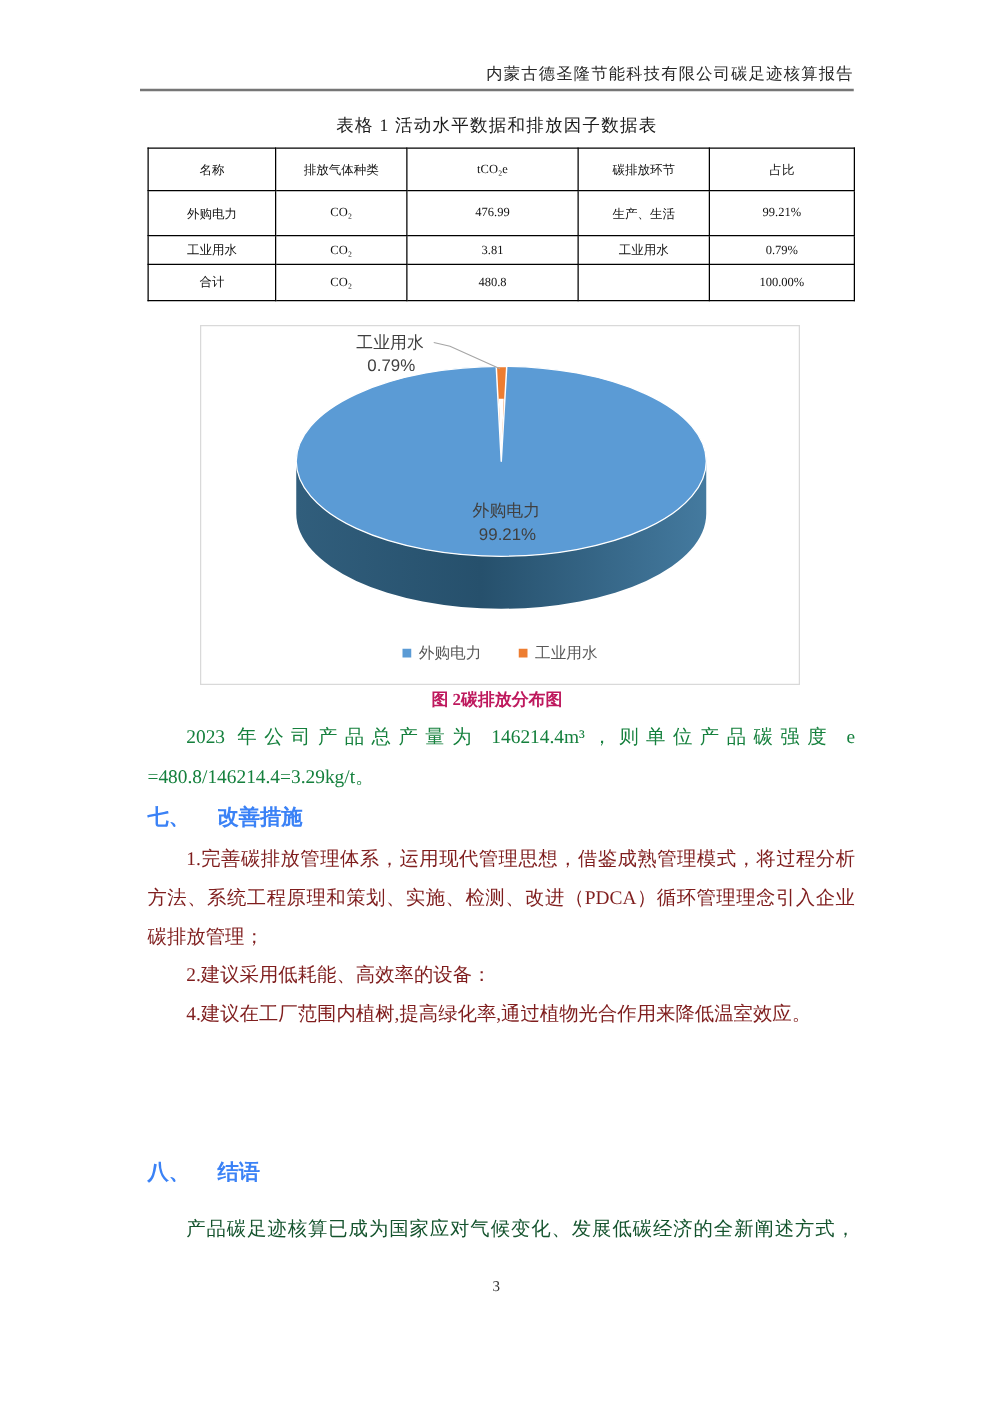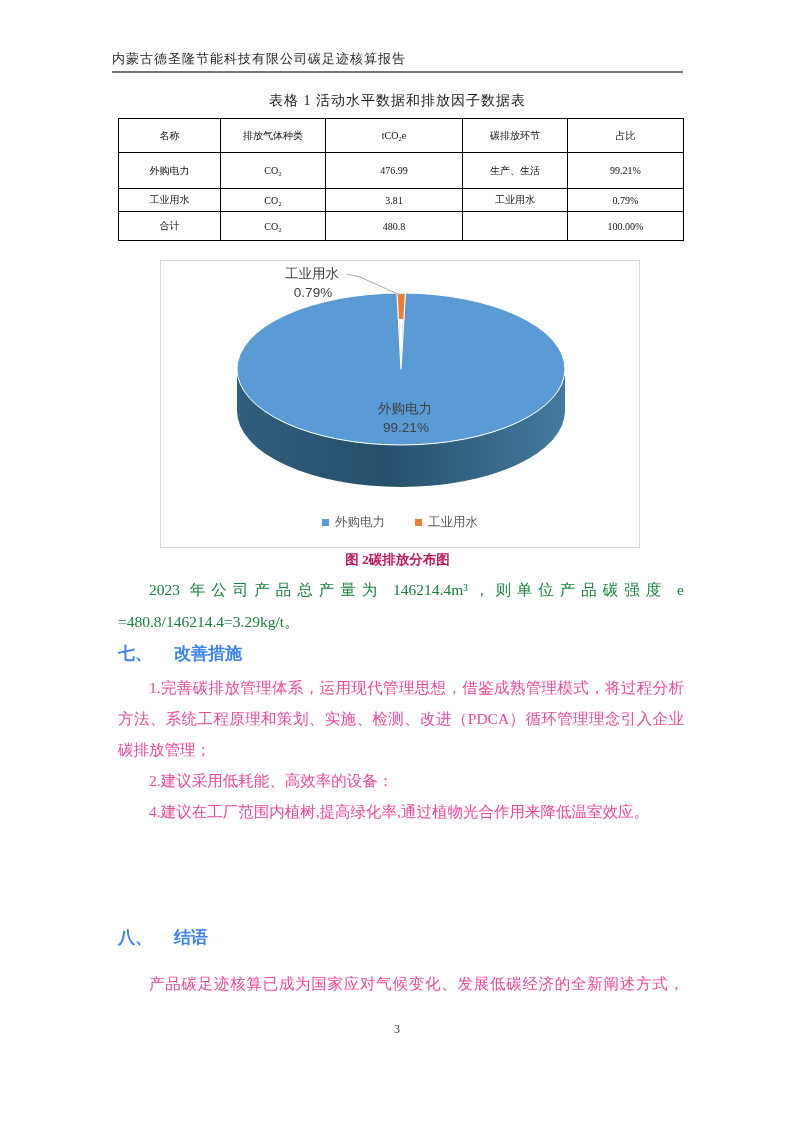--- a/index.html
+++ b/index.html
@@ -5,21 +5,21 @@
   * { margin:0; padding:0; box-sizing:border-box; }
   html,body { background:#ffffff; }
   .page {
     position:relative; width:794px; height:1123px; margin:0 auto;
     background:#ffffff; overflow:hidden;
     font-family:"Liberation Serif","DejaVu Serif",serif; color:#1a1a1a;
   }
   
   .hdr-title {
     position:absolute; top:50px; left:112px; width:571px;
-    text-align:left; font-size:13px; color:#262626; letter-spacing:1px;
+    text-align:right; font-size:13px; color:#262626; letter-spacing:1px;
   }
   .hdr-rule {
     position:absolute; top:71px; left:112px; width:571px; height:2px;
     background:#767676;
   }
   
   .tbl-caption {
     position:absolute; top:92px; left:112px; width:571px;
     text-align:center; font-size:14px; color:#1a1a1a; letter-spacing:1px;
   }
@@ -58,26 +58,26 @@
   .indent { text-indent:31px; }
   .sec-heading {
     position:absolute; left:118px; font-size:17px; font-weight:bold; color:#3b82f6;
   }
   .sec-heading .sec-title { margin-left:22px; }
   .items {
     position:absolute; top:672px; left:118px; width:566px;
   }
   .items p {
     font-size:15.5px; line-height:31px; text-indent:31px;
-    text-align:justify; color:#ec4899;
+    text-align:justify; color:#7f1d1d;
   }
   .concl {
     position:absolute; top:968px; left:118px; width:566px;
     font-size:15.5px; line-height:31px; text-indent:31px;
-    text-align:justify; text-align-last:justify; color:#ec4899;
+    text-align:justify; text-align-last:justify; color:#14532d;
   }
   .page-num {
     position:absolute; top:1022px; left:0; width:794px;
     text-align:center; font-size:12px; color:#333;
   }
   .chart-label { font-family:"Liberation Sans","DejaVu Sans",sans-serif; fill:#404040; }
 </style>
 </head>
 <body>
 

